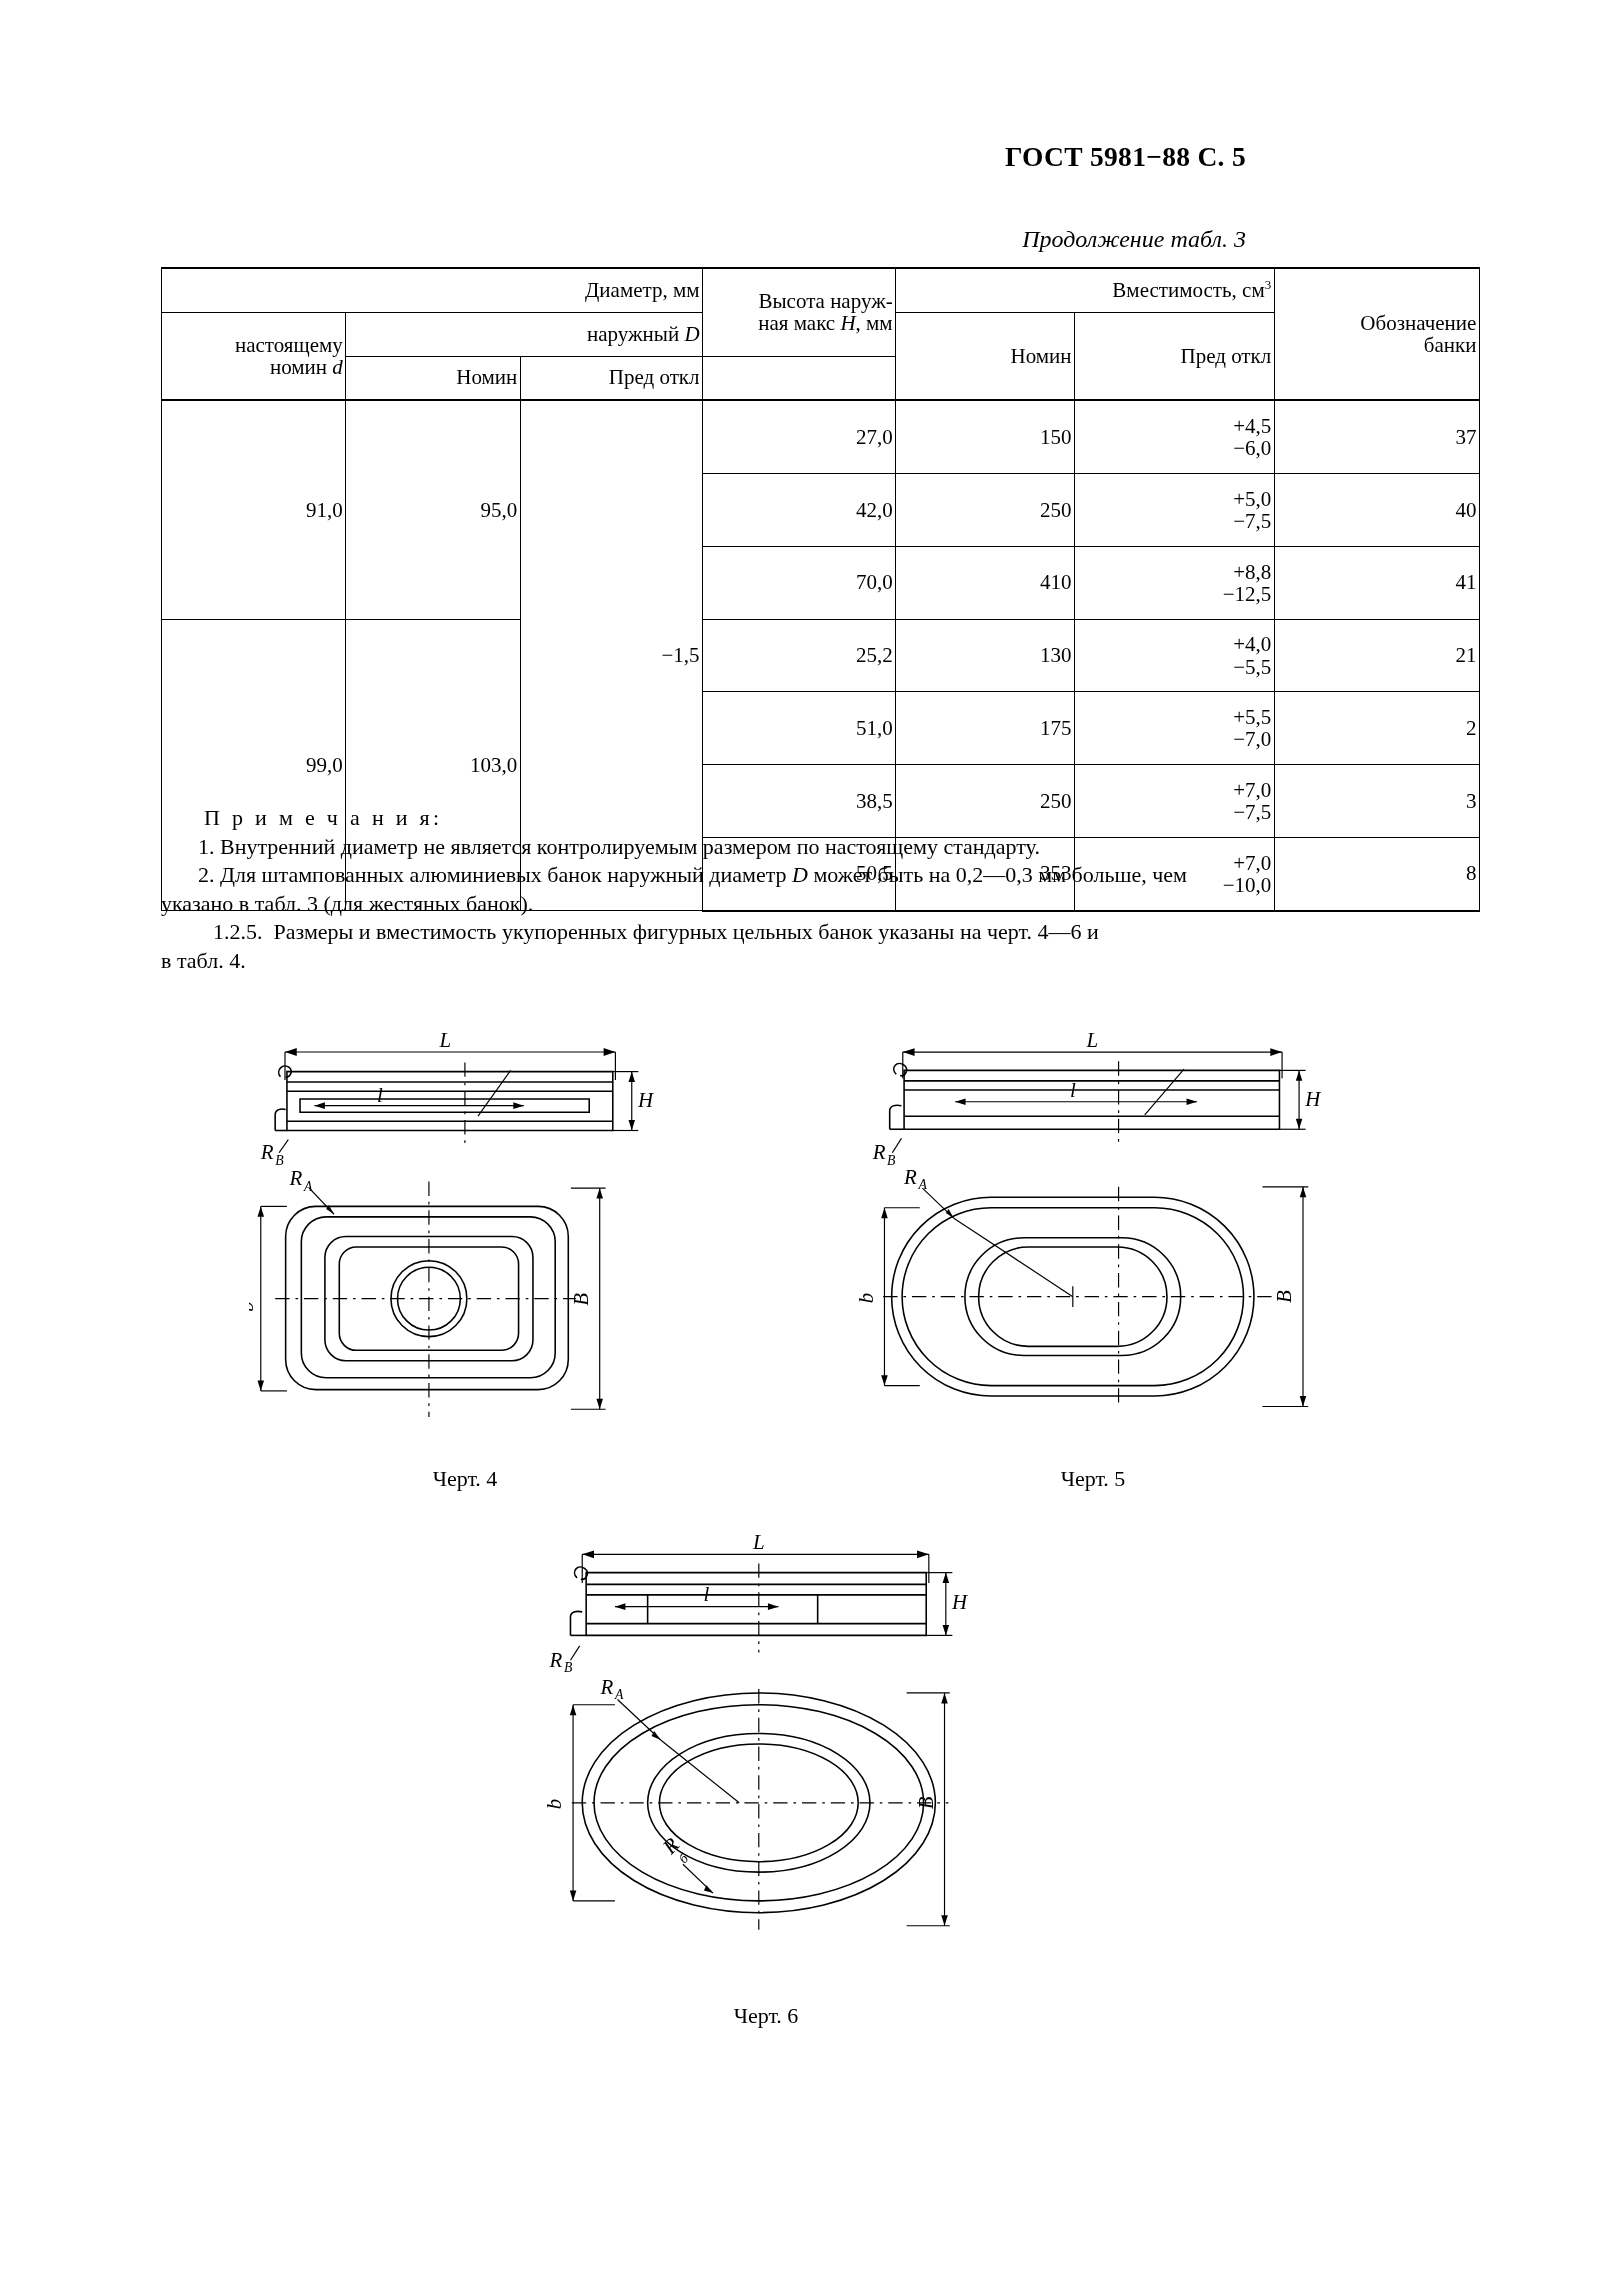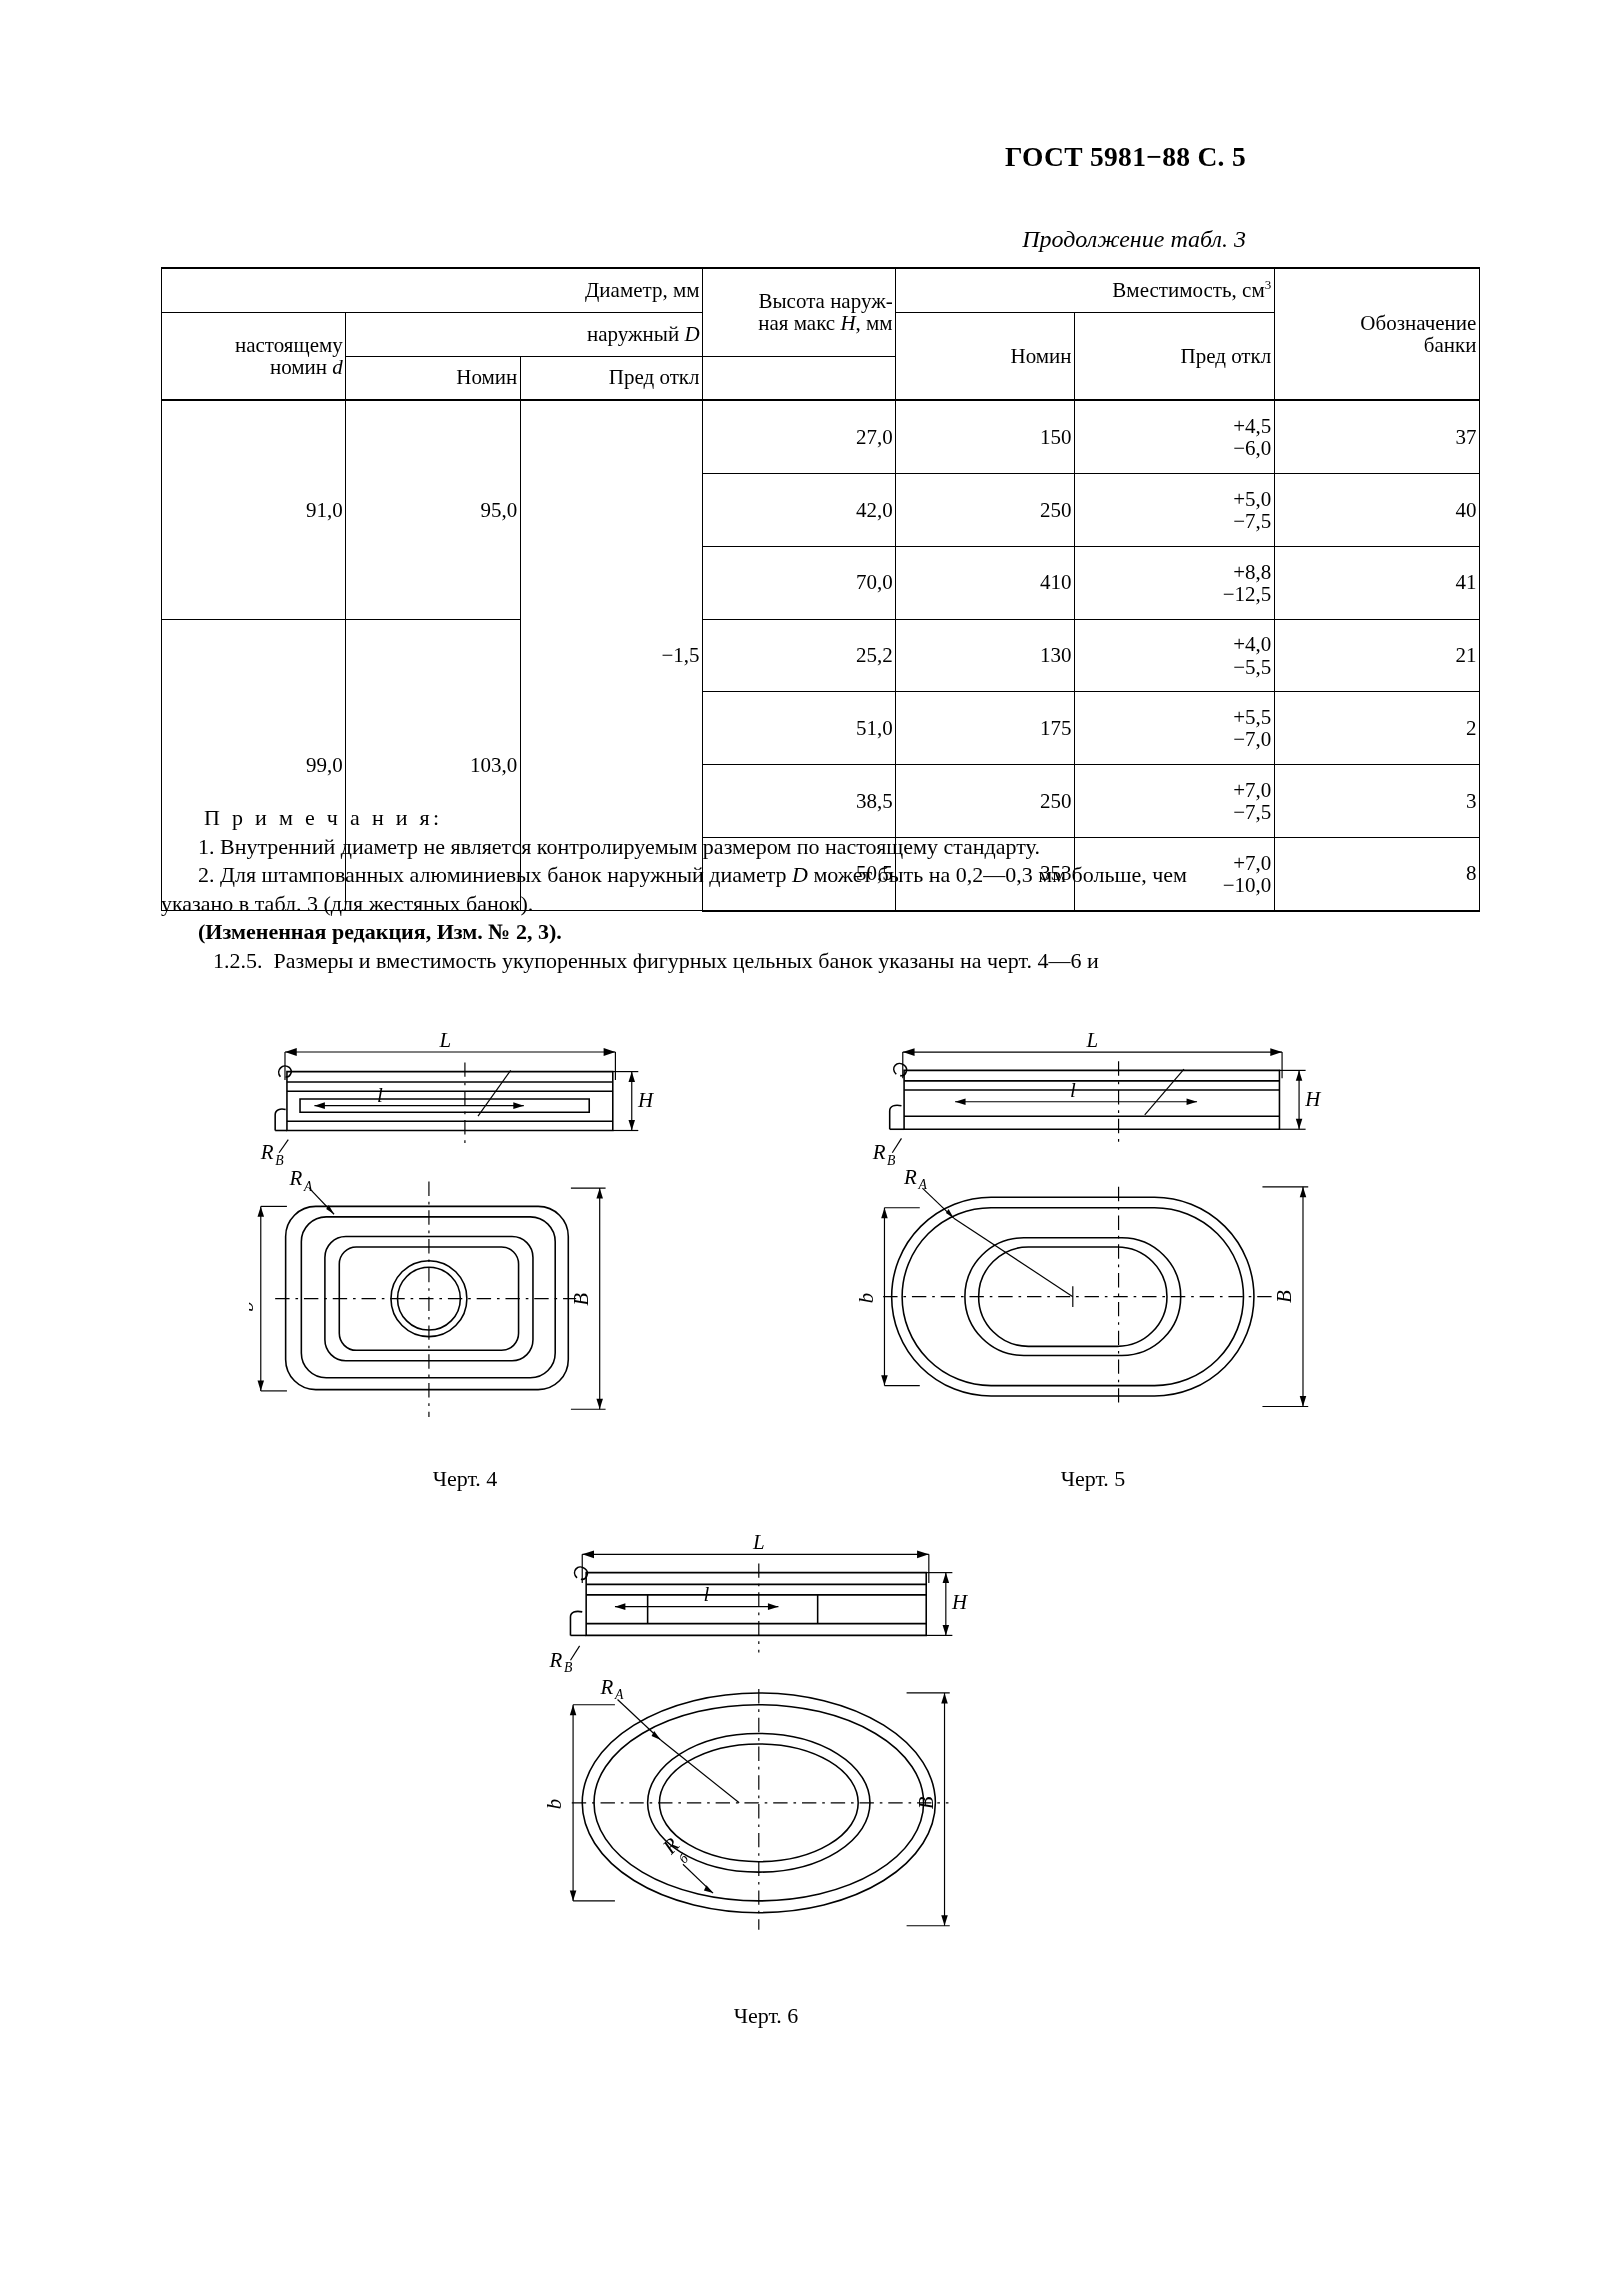--- a/index.html
+++ b/index.html
@@ -268,24 +268,24 @@
     </table>
   </div>
 
   <div class="notes">
     <p class="sp">П р и м е ч а н и я:</p>
     <p class="indent">1. Внутренний диаметр не является контролируемым размером по настоящему стандарту.</p>
     <p class="indent">
       <span>2. Для штампованных алюминиевых банок наружный диаметр </span><i>D</i><span> может быть на 0,2—0,3 мм больше, чем</span>
     </p>
     <p>указано в табл. 3 (для жестяных банок).</p>
-    <p class="bold-line">(Измененная редакция, Изм. № 2, 3).</p>
     <p class="clause">
       <span>1.2.5.</span>&nbsp;&nbsp;<span>Размеры и вместимость укупоренных фигурных цельных банок указаны на черт. 4—6 и</span>
     </p>
+    <p>в табл. 4.</p>
   </div>
 
   <div class="fig" style="left:249px; top:1031px;">
     <svg width="458" height="445" viewBox="0 0 700 680">
 
       <g>
 
         <line class="ln-thin" x1="55" y1="32" x2="560" y2="32"></line>
         <polygon points="55,32 73,26 73,38" fill="#000"></polygon>
         <polygon points="560,32 542,26 542,38" fill="#000"></polygon>

